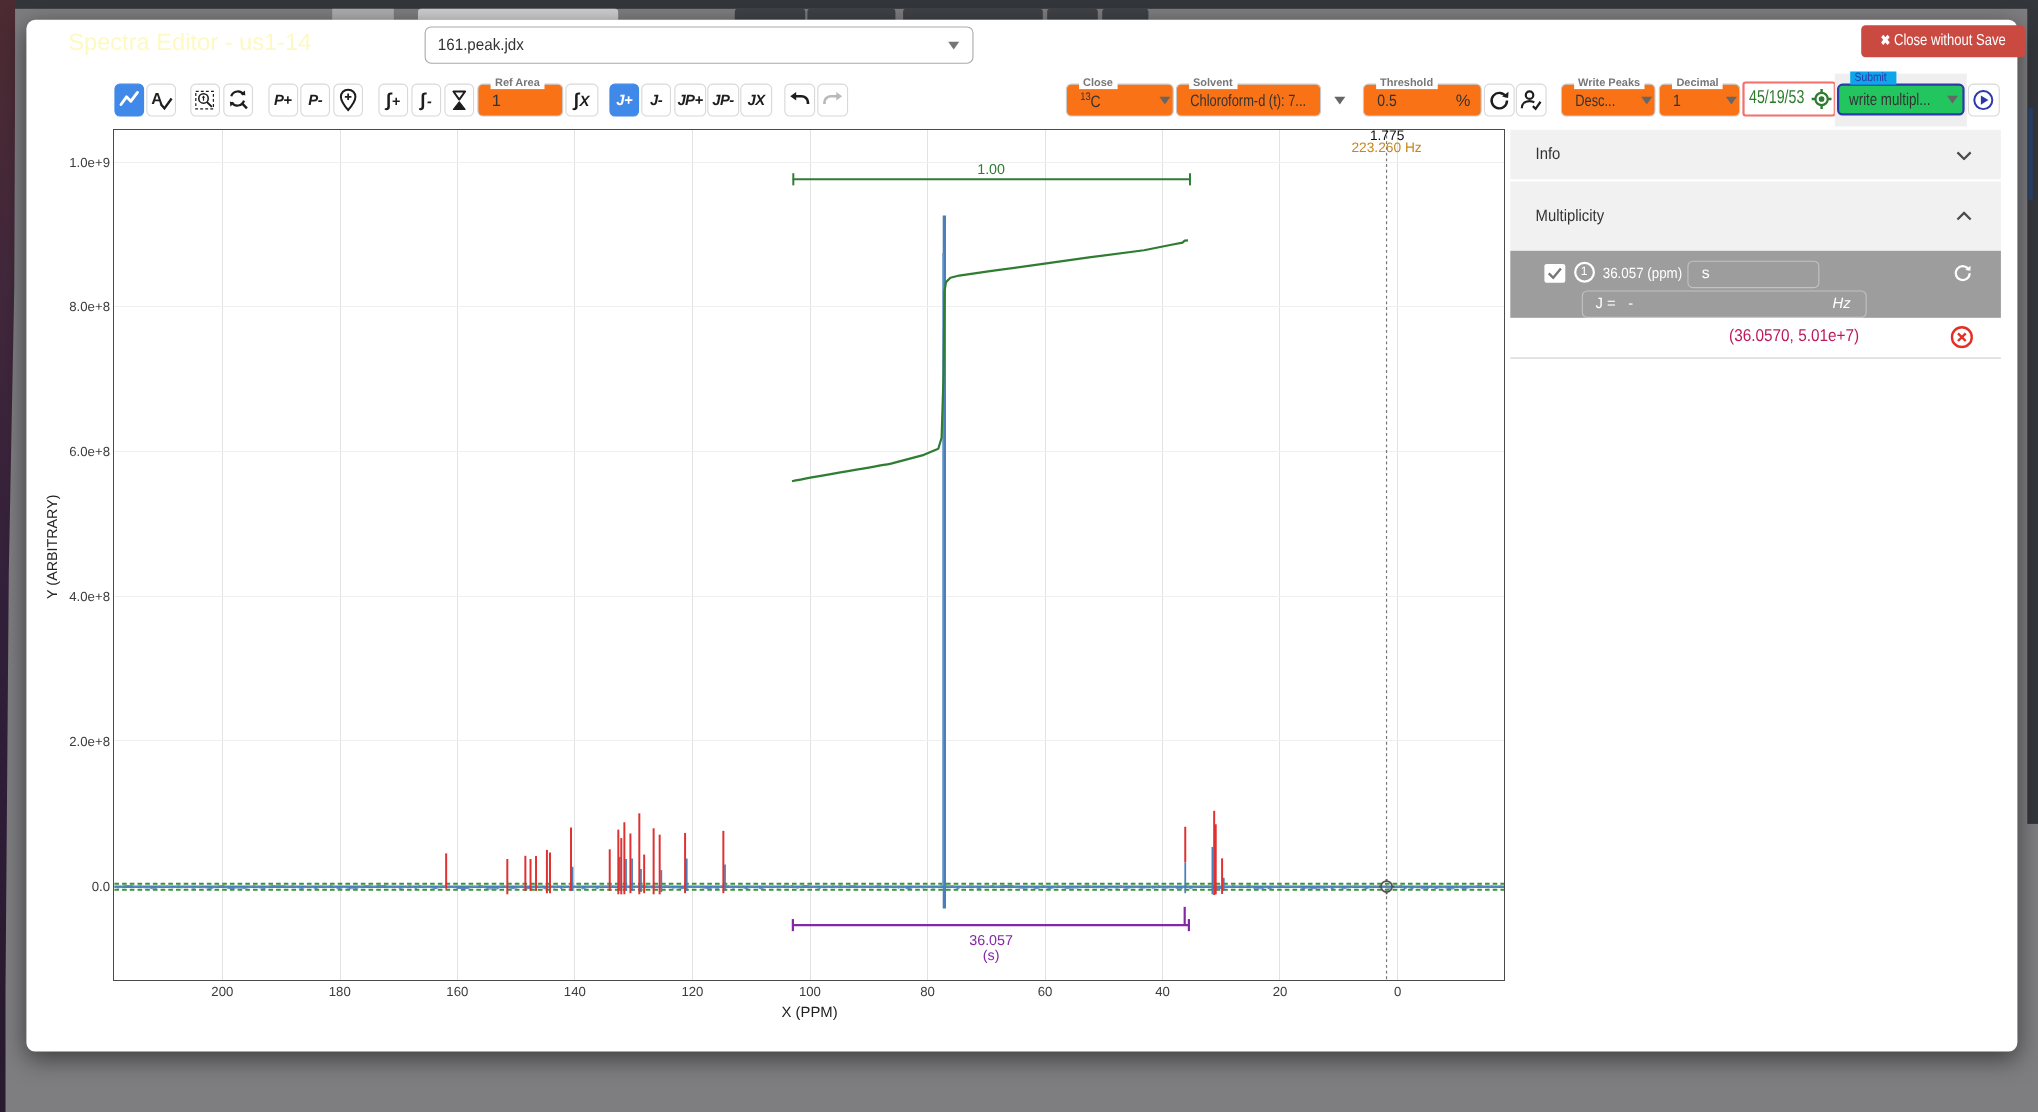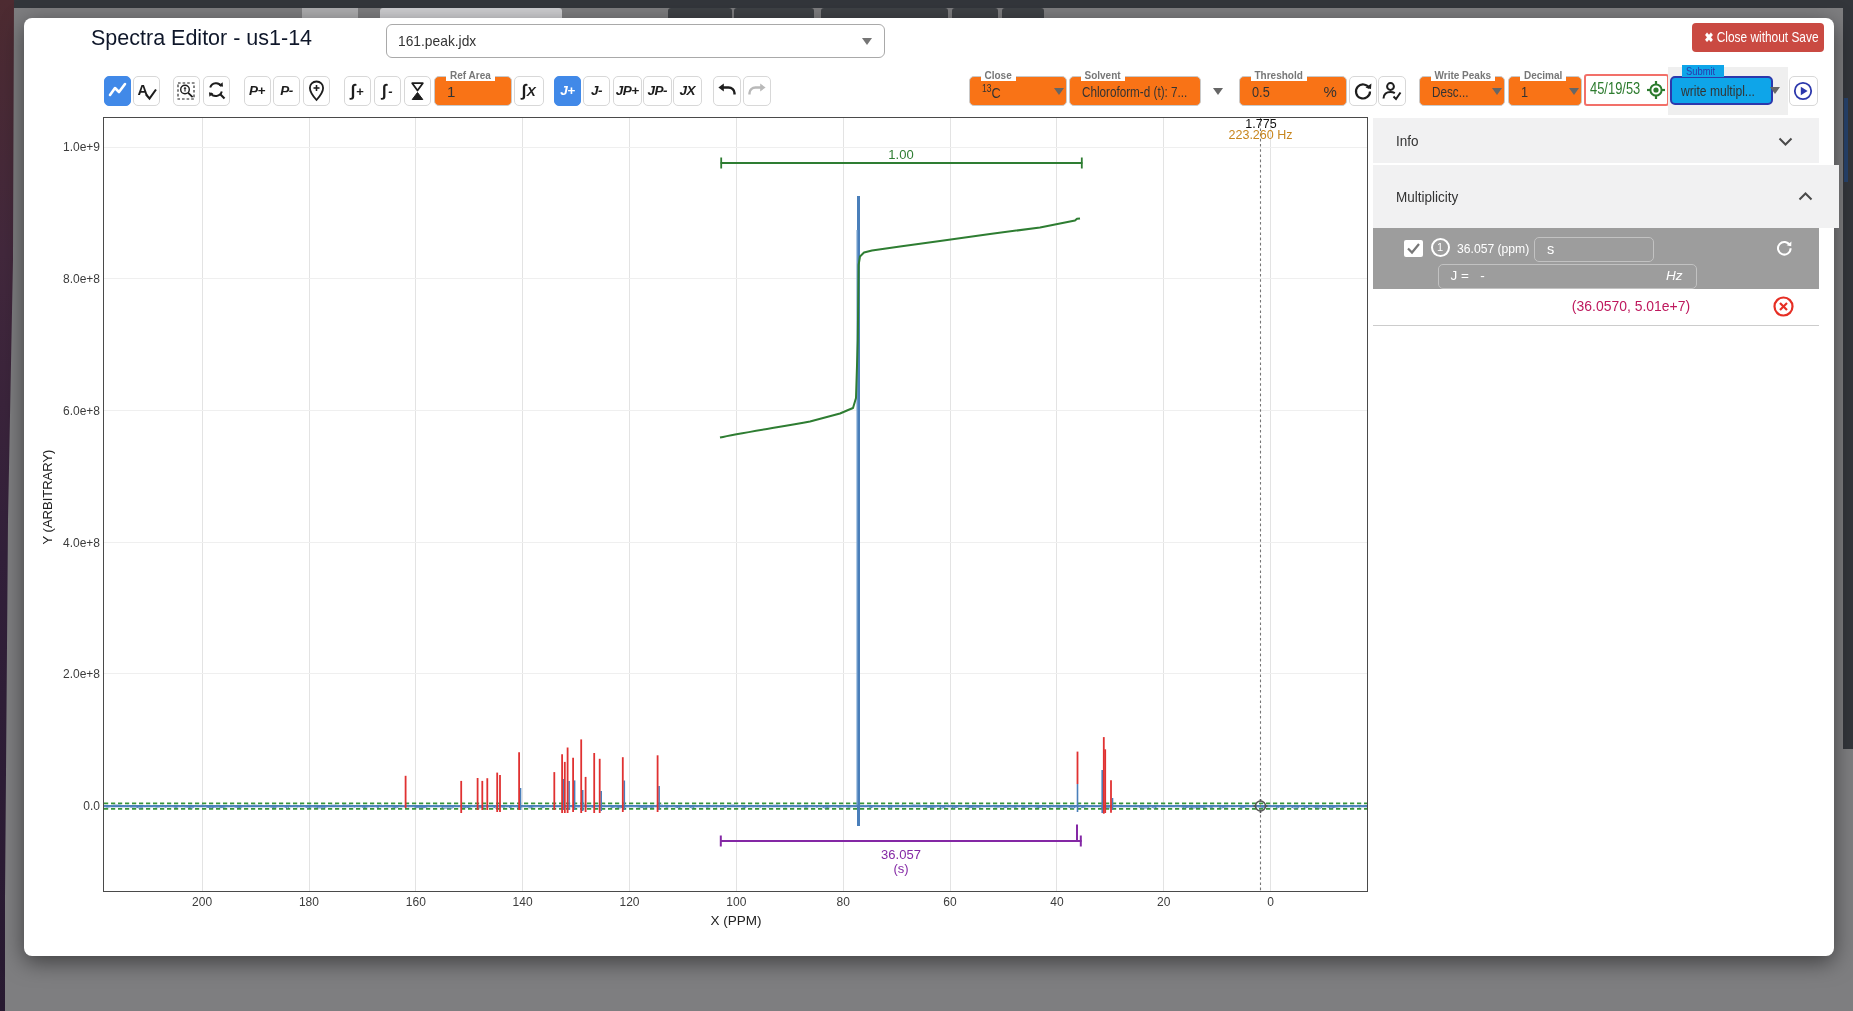--- a/index.html
+++ b/index.html
@@ -6,25 +6,25 @@
   body{width:1853px;height:1011px;overflow:hidden;background:#7e7e80;font-family:"Liberation Sans",sans-serif;position:relative;}
   .abs{position:absolute;}
   
   #navtop{left:0;top:0;width:1853px;height:8px;background:#33363b;}
   #leftstrip{left:0;top:0;width:14px;height:1011px;background:linear-gradient(180deg,#4d2b31 0%,#42283c 25%,#32203a 55%,#281a31 100%);clip-path:polygon(0 0,14px 0,13px 260px,8px 520px,5px 900px,5px 1011px,0 1011px);}
   #rightstrip{left:1843px;top:0;width:10px;height:749px;background:#33363b;}
   .navline{left:1843.5px;width:4.5px;background:#27426b;}
   .topbox{top:8px;height:10px;background:#3f4246;border-radius:3px 3px 0 0;}
   
   #modal{left:24px;top:18px;width:1810px;height:938px;background:#ffffff;border-radius:8px;box-shadow:0 6px 22px rgba(0,0,0,0.5);}
-  #title{left:62px;top:26px;font-size:21.5px;color:#0f172a;margin-left:29px;}
+  #title{left:62px;top:26px;font-size:21.5px;color:#fef9c3;}
   #fileSel{left:386px;top:24px;width:497px;height:32px;border:1px solid #a9a9a9;border-radius:6px;background:#fff;}
   #fileSel > span{position:absolute;left:11px;top:7px;font-size:15px;color:#333;}
   .selArrow{width:0;height:0;border-left:5.5px solid transparent;border-right:5.5px solid transparent;border-top:7px solid #757575;}
-  #closeBtn{left:1692px;top:23px;width:132px;height:29px;background:#ca4a42;border-radius:4px;color:#fff;font-size:14.5px;text-align:center;line-height:28px;}
+  #closeBtn{left:1692px;top:23px;width:149px;height:29px;background:#ca4a42;border-radius:4px;color:#fff;font-size:14.5px;text-align:center;line-height:28px;}
   
   .tbtn{top:76px;width:27px;height:30px;background:#fff;border:1px solid #d8d8d8;border-radius:5px;box-sizing:border-box;text-align:center;color:#1d1d1d;}
   .tbtn.blue{background:#4189e8;border-color:#4189e8;color:#fff;}
   .tbtn .lbl{font-style:italic;font-weight:bold;font-size:13.5px;line-height:28px;letter-spacing:-0.5px;}
   .fieldset{top:76px;height:30px;border:1px solid #c9c9c9;border-radius:5px;background:#f97316;box-sizing:border-box;}
   .legend{position:absolute;top:-7px;left:11px;font-size:10px;font-weight:bold;color:#777;background:#fff;padding:0 4px;white-space:nowrap;}
   .fval{position:absolute;left:12px;top:6px;font-size:15px;color:#333;}
   .farrow{position:absolute;width:0;height:0;border-left:5.5px solid transparent;border-right:5.5px solid transparent;border-top:7px solid #666;}
   
   .prow{left:1373px;width:446px;background:#f1f1f2;}
@@ -167,21 +167,21 @@
     <svg style="position:absolute;right:1px;top:4px;" width="20" height="20" viewBox="0 0 20 20">
       <circle cx="10" cy="10" r="5.6" fill="none" stroke="#2c7b2e" stroke-width="2"></circle>
       <circle cx="10" cy="10" r="2.6" fill="#2c7b2e"></circle>
       <line x1="10" y1="1" x2="10" y2="5" stroke="#2c7b2e" stroke-width="2.2"></line>
       <line x1="10" y1="15" x2="10" y2="19" stroke="#2c7b2e" stroke-width="2.2"></line>
       <line x1="1" y1="10" x2="5" y2="10" stroke="#2c7b2e" stroke-width="2.2"></line>
       <line x1="15" y1="10" x2="19" y2="10" stroke="#2c7b2e" stroke-width="2.2"></line>
     </svg>
   </div>
   <div class="abs" style="left:1668px;top:67px;width:119.5px;height:48px;background:#efefef;"></div>
-  <div class="abs" style="left:1670px;top:76px;width:103px;height:29px;border:2px solid #2c38ac;border-radius:5px;box-sizing:border-box;background:#0ea5e9;">
+  <div class="abs" style="left:1670px;top:76px;width:116px;height:29px;border:2px solid #2c38ac;border-radius:5px;box-sizing:border-box;background:#22c55e;">
     <span style="position:absolute;left:9px;top:4px;font-size:15.5px;color:#333;"><span class="cond">write multipl...</span></span>
     <div class="farrow" style="left:98px;top:9px;"></div>
   </div>
   <span class="abs" style="left:1682px;top:64.5px;font-size:11px;font-weight:normal;color:#2c38ac;background:#0ea5e9;padding:0 4px;"><span class="cond" style="transform:scaleX(0.85);">Submit</span></span>
   <div class="abs tbtn" style="left:1789px;width:28.5px;">
     <svg width="26" height="28" viewBox="0 0 26 28">
       <circle cx="13" cy="14" r="8.2" fill="none" stroke="#2c38ac" stroke-width="1.8"></circle>
       <path d="M10.8 9.8 v8.4 l6.8 -4.2 z" fill="#2c38ac"></path>
     </svg>
   </div>
@@ -312,21 +312,21 @@
     <text x="696" y="814.5" font-size="13.5" fill="#222" text-anchor="middle">X (PPM)</text>
     <text x="11.5" y="387" font-size="13" fill="#222" text-anchor="middle" transform="rotate(-90,11.5,387)">Y (ARBITRARY)</text>
   </svg>
 
   <div class="abs prow" style="top:117.5px;height:45.5px;">
     <span class="ptext" style="top:14px;"><span class="cond9">Info</span></span>
     <svg style="position:absolute;right:26px;top:19px;" width="15" height="9" viewBox="0 0 15 9">
       <polyline points="1.5,1.5 7.5,7.5 13.5,1.5" fill="none" stroke="#4a4a4a" stroke-width="2"></polyline>
     </svg>
   </div>
-  <div class="abs prow" style="top:165px;height:62.5px;padding-left:20px;">
+  <div class="abs prow" style="top:165px;height:62.5px;">
     <span class="ptext" style="top:23px;"><span class="cond9">Multiplicity</span></span>
     <svg style="position:absolute;right:26px;top:27px;" width="15" height="9" viewBox="0 0 15 9">
       <polyline points="1.5,7.5 7.5,1.5 13.5,7.5" fill="none" stroke="#4a4a4a" stroke-width="2"></polyline>
     </svg>
   </div>
   <div class="abs prow" style="top:227.5px;height:61px;background:#9d9d9d;"></div>
   <div class="abs" style="left:1404px;top:240px;width:19px;height:16.5px;background:#fff;border-radius:2px;">
     <svg width="19" height="16.5" viewBox="0 0 19 16.5">
       <polyline points="4,8.5 8,12.5 15,4" fill="none" stroke="#777" stroke-width="2.2"></polyline>
     </svg>

